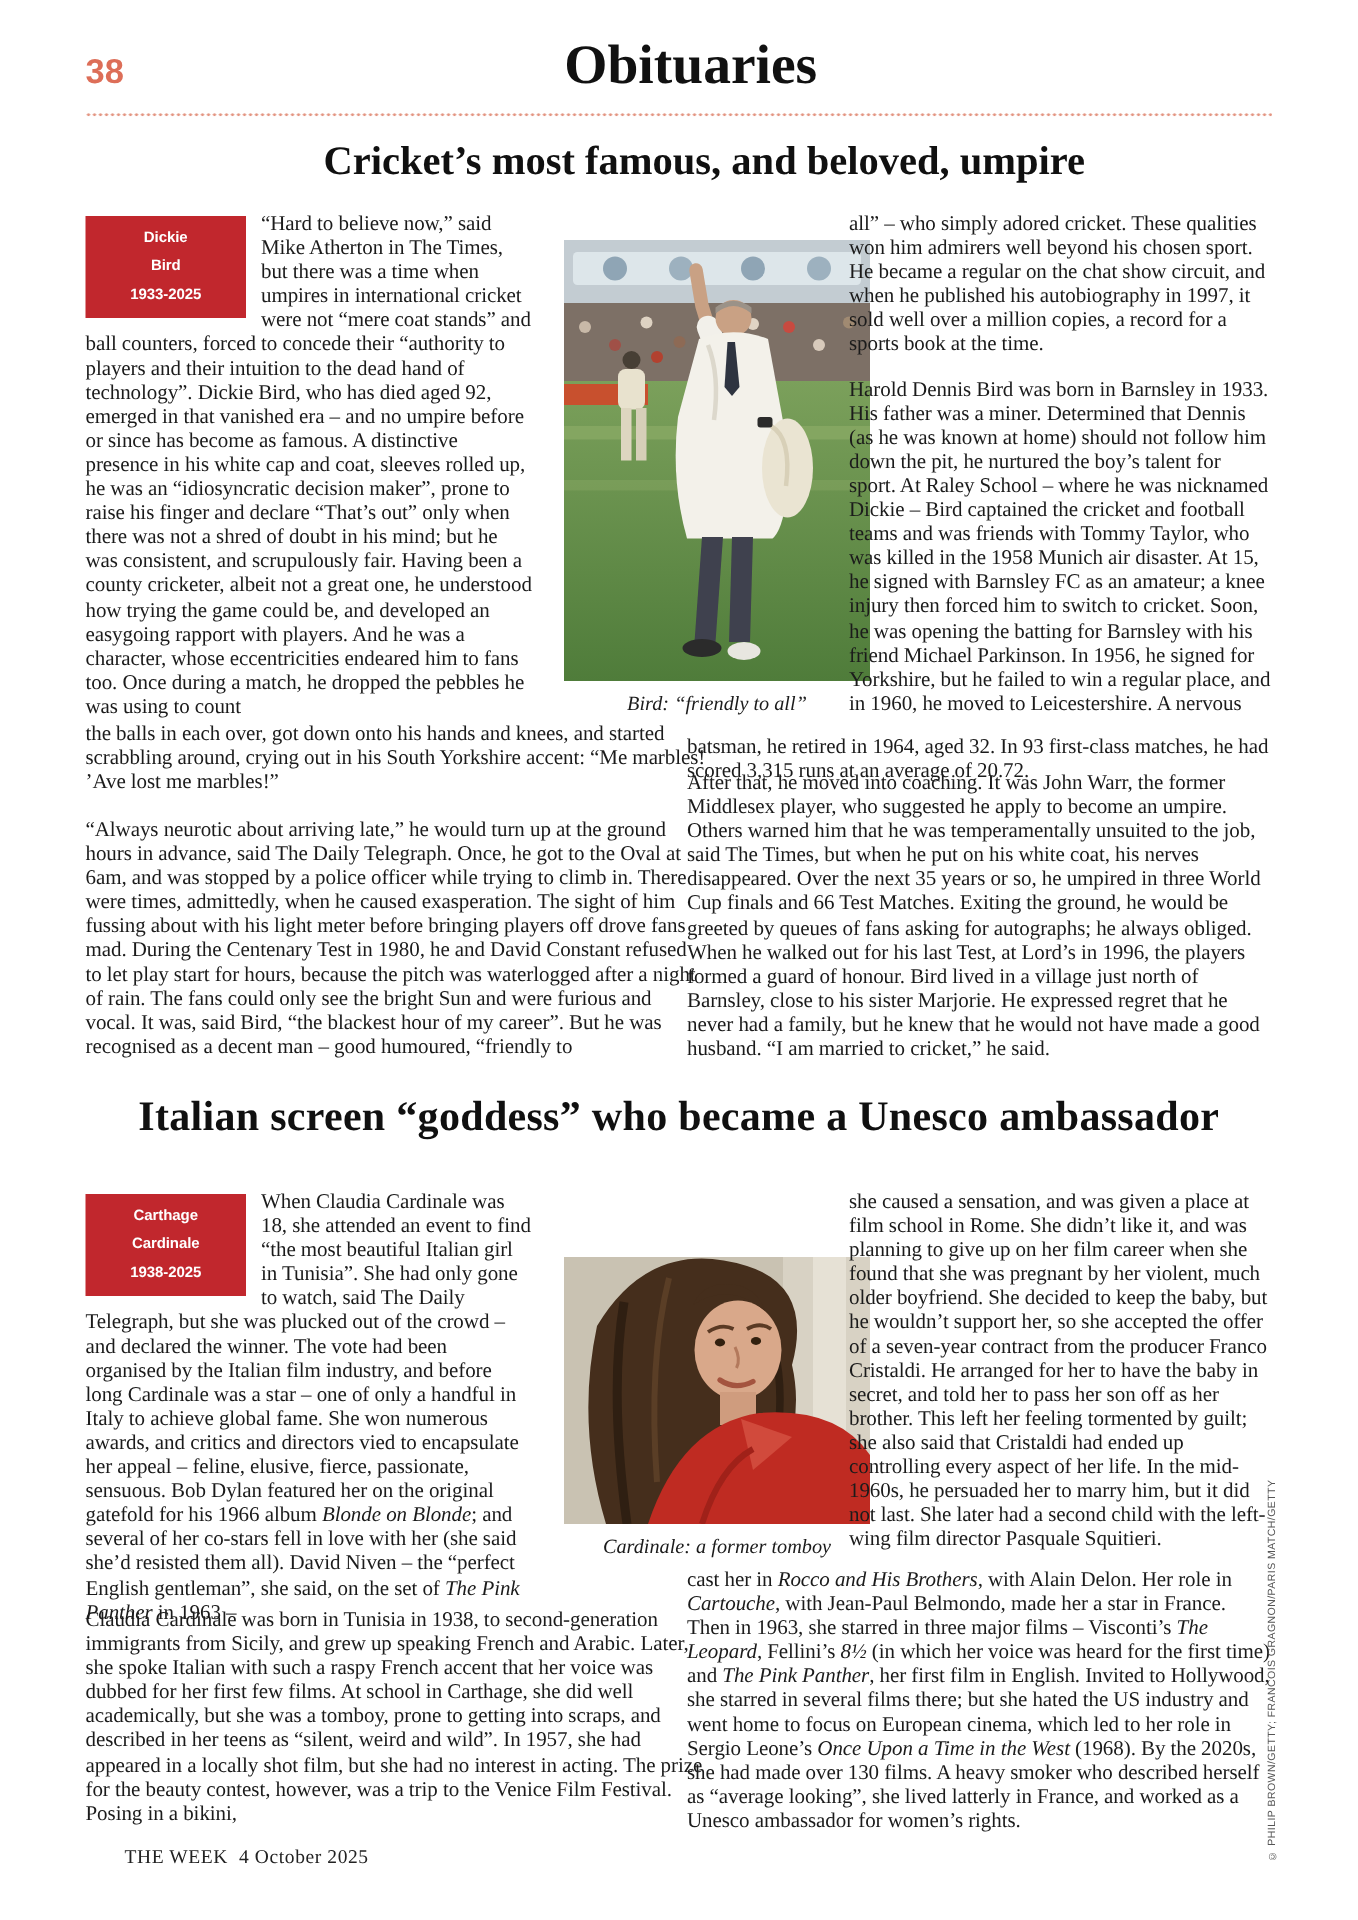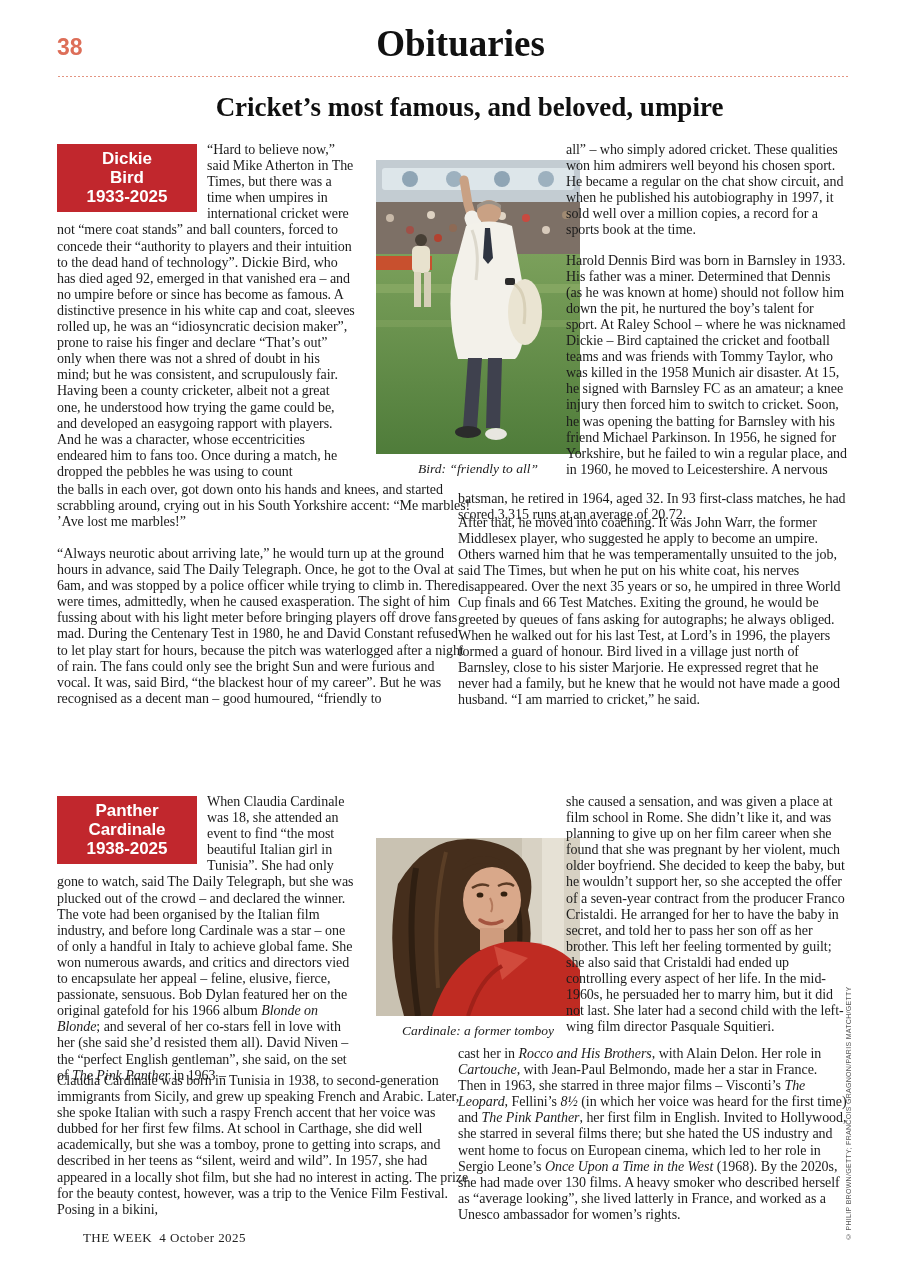--- a/index.html
+++ b/index.html
@@ -12,22 +12,22 @@
                  font-family:"Liberation Serif",serif;}
   .dotted-rule{height:3px;
      background-image:radial-gradient(circle,#e39582 1px,transparent 1.1px);
      background-size:4px 3px;background-repeat:repeat-x;}
   .headline{margin:0;font-weight:700;color:#101010;text-align:center;
             font-family:"Liberation Serif",serif;}
   .h-ob1{font-size:27px;padding-left:34px;}
   .h-ob2{font-size:28px;letter-spacing:0.2px;}
   .body-text{font-size:14px;line-height:16.1px;text-align:left;letter-spacing:-0.05px;}
   .body-text p{margin:0 0 14px 0;}
-  .infobox{float:left;width:140px;background:#c1272d;color:#ffffff;
-           font-family:"Liberation Sans",sans-serif;font-weight:bold;font-size:17px;
+  .infobox{float:left;width:107px;background:#c1272d;color:#ffffff;
+           font-family:"Liberation Sans",sans-serif;font-weight:bold;font-size:10px;
            line-height:19px;text-align:center;padding:5px 0 6px 0;margin:2px 10px 3px 0;}
   figure{margin:17px;}
   .photo-frame{display:block;}
   figcaption{font-size:13.5px;font-style:italic;text-align:center;color:#1b1b1b;
              margin-top:7px;}
   .footer{font-size:13px;color:#222;letter-spacing:0.4px;}
   .credit{font-family:"Liberation Sans",sans-serif;font-size:7px;color:#555;
           writing-mode:vertical-rl;transform:rotate(180deg);letter-spacing:0.3px;
           white-space:nowrap;}
   em{font-style:italic;}
@@ -112,24 +112,25 @@
   <div class="abs body-text" style="left:566px;top:142px;width:282px;">
     <p>all” – who simply adored cricket. These qualities won him admirers well beyond his chosen sport. He became a regular on the chat show circuit, and when he published his autobiography in 1997, it sold well over a million copies, a record for a sports book at the time.</p>
     <p>Harold Dennis Bird was born in Barnsley in 1933. His father was a miner. Determined that Dennis (as he was known at home) should not follow him down the pit, he nurtured the boy’s talent for sport. At Raley School – where he was nicknamed Dickie – Bird captained the cricket and football teams and was friends with Tommy Taylor, who was killed in the 1958 Munich air disaster. At 15, he signed with Barnsley FC as an amateur; a knee injury then forced him to switch to cricket. Soon, he was opening the batting for Barnsley with his friend Michael Parkinson. In 1956, he signed for Yorkshire, but he failed to win a regular place, and in 1960, he moved to Leicestershire. A nervous</p>
   </div>
 
   <div class="abs body-text" style="left:57px;top:482px;width:414px;">the balls in each over, got down onto his hands and knees, and started scrabbling around, crying out in his South Yorkshire accent: “Me marbles! ’Ave lost me marbles!”</div>
   <div class="abs body-text" style="left:57px;top:546px;width:414px;">“Always neurotic about arriving late,” he would turn up at the ground hours in advance, said The Daily Telegraph. Once, he got to the Oval at 6am, and was stopped by a police officer while trying to climb in. There were times, admittedly, when he caused exasperation. The sight of him fussing about with his light meter before bringing players off drove fans mad. During the Centenary Test in 1980, he and David Constant refused to let play start for hours, because the pitch was waterlogged after a night of rain. The fans could only see the bright Sun and were furious and vocal. It was, said Bird, “the blackest hour of my career”. But he was recognised as a decent man – good humoured, “friendly to</div>
   <div class="abs body-text" style="left:458px;top:477px;width:390px;margin-top:14px;">batsman, he retired in 1964, aged 32. In 93 first-class matches, he had scored 3,315 runs at an average of 20.72.</div>
   <div class="abs body-text" style="left:458px;top:515px;width:390px;">After that, he moved into coaching. It was John Warr, the former Middlesex player, who suggested he apply to become an umpire. Others warned him that he was temperamentally unsuited to the job, said The Times, but when he put on his white coat, his nerves disappeared. Over the next 35 years or so, he umpired in three World Cup finals and 66 Test Matches. Exiting the ground, he would be greeted by queues of fans asking for autographs; he always obliged. When he walked out for his last Test, at Lord’s in 1996, the players formed a guard of honour. Bird lived in a village just north of Barnsley, close to his sister Marjorie. He expressed regret that he never had a family, but he knew that he would not have made a good husband. “I am married to cricket,” he said.</div>
 
+  <h2 class="abs headline h-ob2" style="left:0;right:0;top:729px;">Italian screen “goddess” who became a Unesco ambassador</h2>
 
   <div class="abs body-text" style="left:57px;top:794px;width:298px;">
     <div class="infobox">
-      <div>Panther</div>
+      <div>Carthage</div>
       <div>Cardinale</div>
       <div>1938-2025</div>
     </div>
     <span>When Claudia Cardinale was 18, she attended an event to find “the most beautiful Italian girl in Tunisia”. She had only gone to watch, said The Daily Telegraph, but she was plucked out of the crowd – and declared the winner. The vote had been organised by the Italian film industry, and before long Cardinale was a star – one of only a handful in Italy to achieve global fame. She won numerous awards, and critics and directors vied to encapsulate her appeal – feline, elusive, fierce, passionate, sensuous. Bob Dylan featured her on the original gatefold for his 1966 album <em>Blonde on Blonde</em>; and several of her co-stars fell in love with her (she said she’d resisted them all). David Niven – the “perfect English gentleman”, she said, on the set of <em>The Pink Panther</em> in 1963 –</span>
   </div>
 
   <figure class="abs" style="left:359px;top:821px;width:204px;">
     <svg class="photo-frame" width="204" height="178" viewBox="0 0 204 178" xmlns="http://www.w3.org/2000/svg">
       <rect width="204" height="178" fill="#c9c2b2"></rect>
       <rect x="146" y="0" width="58" height="178" fill="#d8d2c4"></rect>

